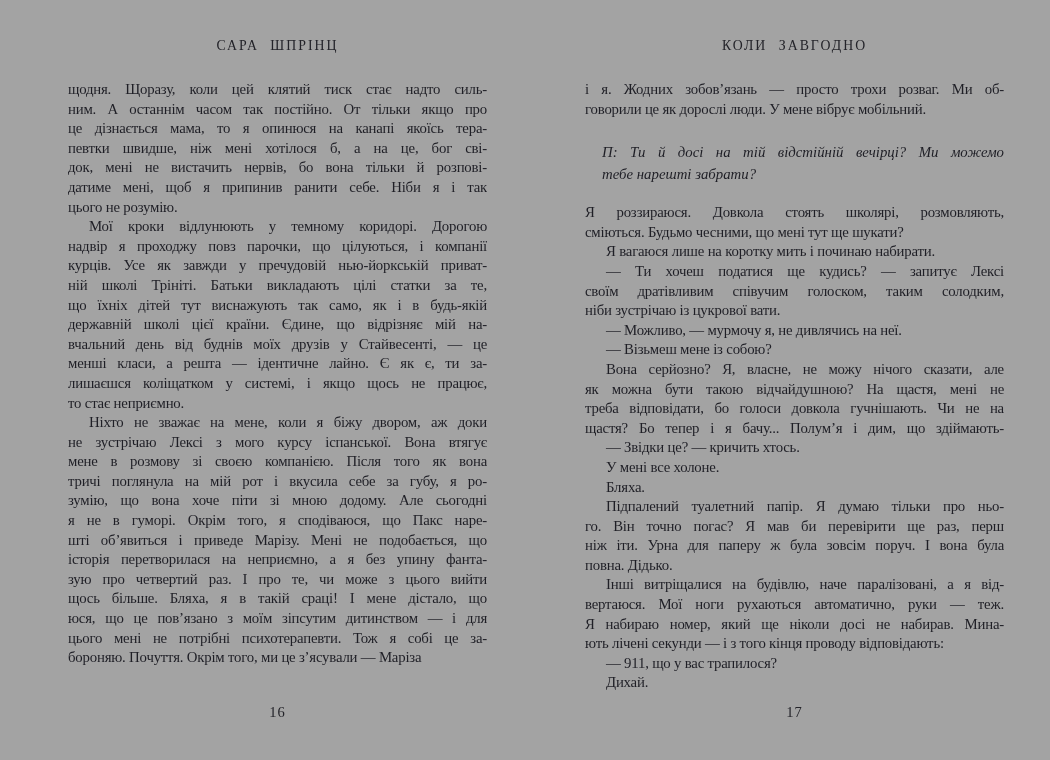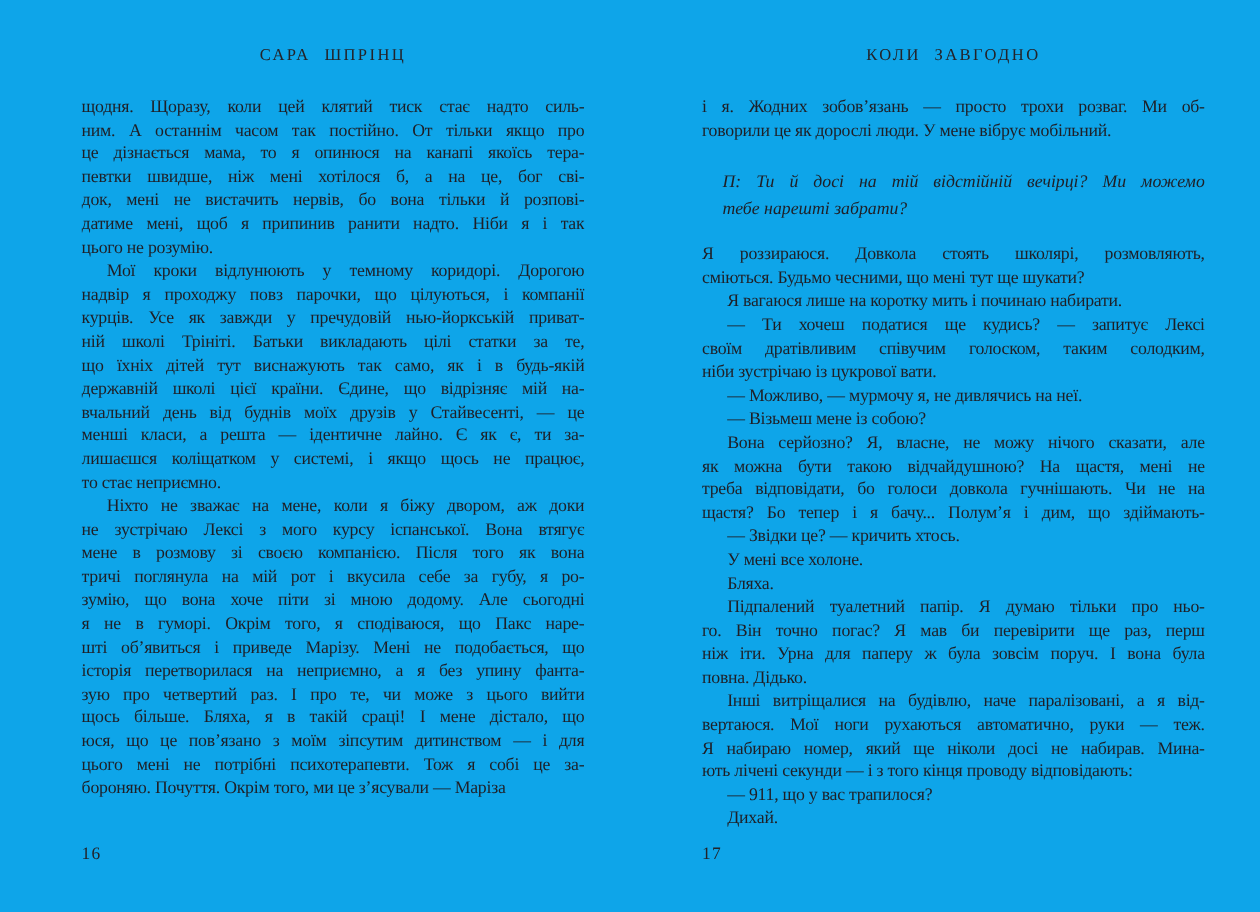--- a/index.html
+++ b/index.html
@@ -1,21 +1,21 @@
 <!DOCTYPE html>
 <html><head>
 <meta charset="utf-8">
 <style>
   html,body{margin:0;padding:0;}
   body{
     width:1050px;height:760px;background:#ffffff;
     font-family:"Liberation Serif","DejaVu Serif",serif;
     color:#1f1f26;overflow:hidden;
   }
-  .spread{position:relative;width:1050px;height:760px;background:#0ea5e9;}
+  .spread{position:relative;width:1050px;height:760px;background:#a3a3a3;}
   .page{position:absolute;top:0;height:760px;width:419px;}
   .page.left{left:68px;}
   .page.right{left:585px;}
   .running-head{
     position:absolute;top:38px;left:0;width:100%;
     text-align:center;font-size:13.8px;letter-spacing:2px;word-spacing:6px;
     color:#232329;
   }
   .body{position:absolute;top:80px;left:0;width:419px;}
   .para{margin:0;}
@@ -26,38 +26,38 @@
     white-space:normal;
   }
   .line.last{text-align-last:left;}
   .para.indent .line:first-child{text-indent:21px;}
   .para.msg{
     margin:22px 0 18px 17px;width:402px;font-style:italic;
   }
   .para.msg .line{line-height:22px;height:22px;letter-spacing:0;}
   .folio{
     position:absolute;top:704px;left:0;width:100%;
-    text-align:left;font-size:14.5px;letter-spacing:1px;color:#232329;
+    text-align:center;font-size:14.5px;letter-spacing:1px;color:#232329;
   }
 </style>
 </head>
 <body>
 
 <div class="spread">
 
   <section class="page left">
     <div class="running-head">САРА ШПРІНЦ</div>
     <div class="body">
         <div class="para">
           <div class="line">щодня. Щоразу, коли цей клятий тиск стає надто силь-</div>
           <div class="line">ним. А останнім часом так постійно. От тільки якщо про</div>
           <div class="line">це дізнається мама, то я опинюся на канапі якоїсь тера-</div>
           <div class="line">певтки швидше, ніж мені хотілося б, а на це, бог сві-</div>
           <div class="line">док, мені не вистачить нервів, бо вона тільки й розпові-</div>
-          <div class="line">датиме мені, щоб я припинив ранити надто. Ніби я і так</div>
+          <div class="line">датиме мені, щоб я припинив ранити себе. Ніби я і так</div>
           <div class="line last">цього не розумію.</div>
         </div>
         <div class="para indent">
           <div class="line">Мої кроки відлунюють у темному коридорі. Дорогою</div>
           <div class="line">надвір я проходжу повз парочки, що цілуються, і компанії</div>
           <div class="line">курців. Усе як завжди у пречудовій нью-йоркській приват-</div>
           <div class="line">ній школі Трініті. Батьки викладають цілі статки за те,</div>
           <div class="line">що їхніх дітей тут виснажують так само, як і в будь-якій</div>
           <div class="line">державній школі цієї країни. Єдине, що відрізняє мій на-</div>
           <div class="line">вчальний день від буднів моїх друзів у Стайвесенті, — це</div>

